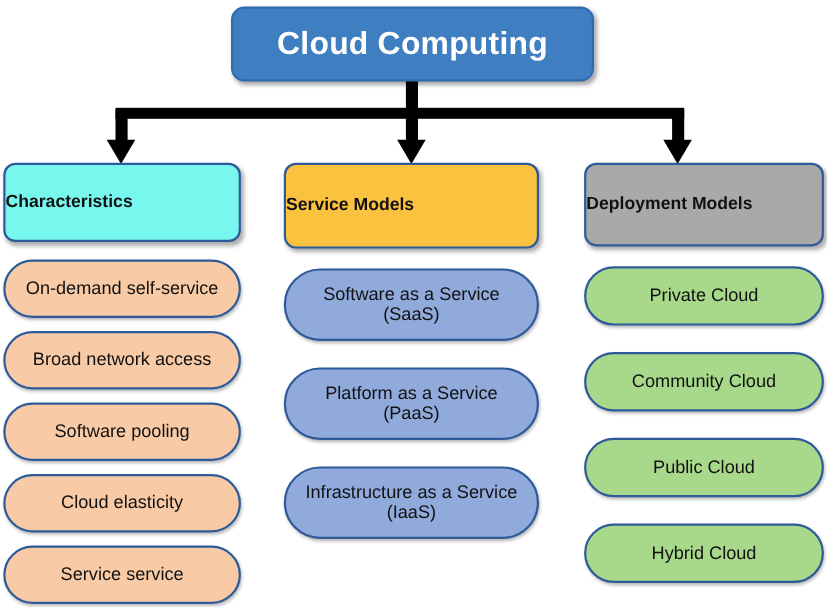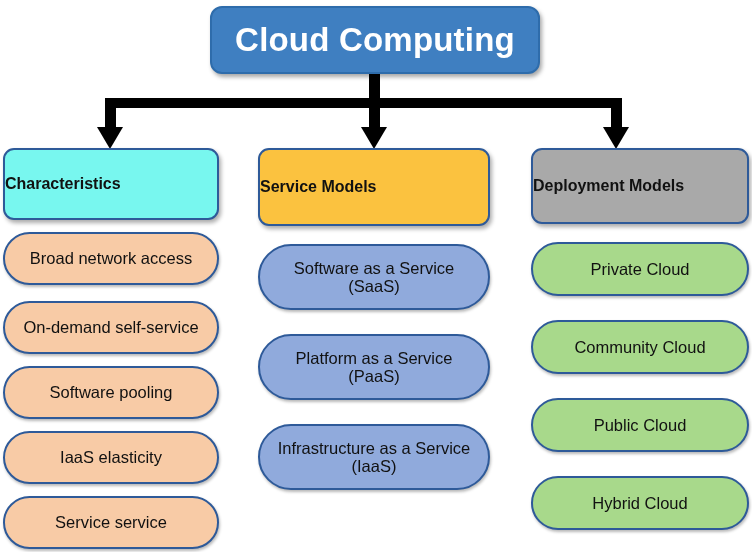--- a/index.html
+++ b/index.html
@@ -29,21 +29,21 @@
     border: 2px solid #2E6CAB;
     border-radius: 12px;
     box-shadow: 2px 3px 4px rgba(0,0,0,0.35);
     display: flex;
     align-items: center;
     justify-content: center;
     box-sizing: border-box;
   }
   .root-label {
     color: #ffffff;
-    font-size: 33px;
+    font-size: 29px;
     font-weight: bold;
     letter-spacing: 0.2px;
     text-align: center;
   }
 
   
   .conn {
     position: absolute;
     background: #000000;
   }
@@ -179,31 +179,31 @@
   <div class="conn conn-drop drop-mid"></div>
   <div class="arrowhead head-mid"></div>
 
   <div class="conn conn-drop drop-right"></div>
   <div class="arrowhead head-right"></div>
 
   <div class="column col-characteristics">
     <div class="cat-header characteristics">
       <span>Characteristics</span>
     </div>
-    <div class="pill pill-peach">
-      <span>Broad network access</span>
-    </div>
     <div class="pill pill-peach first">
       <span>On-demand self-service</span>
     </div>
     <div class="pill pill-peach">
+      <span>Broad network access</span>
+    </div>
+    <div class="pill pill-peach">
       <span>Software pooling</span>
     </div>
     <div class="pill pill-peach">
-      <span>IaaS elasticity</span>
+      <span>Cloud elasticity</span>
     </div>
     <div class="pill pill-peach">
       <span>Service service</span>
     </div>
   </div>
 
   <div class="column col-deployment">
     <div class="cat-header deployment">
       <span>Deployment Models</span>
     </div>

